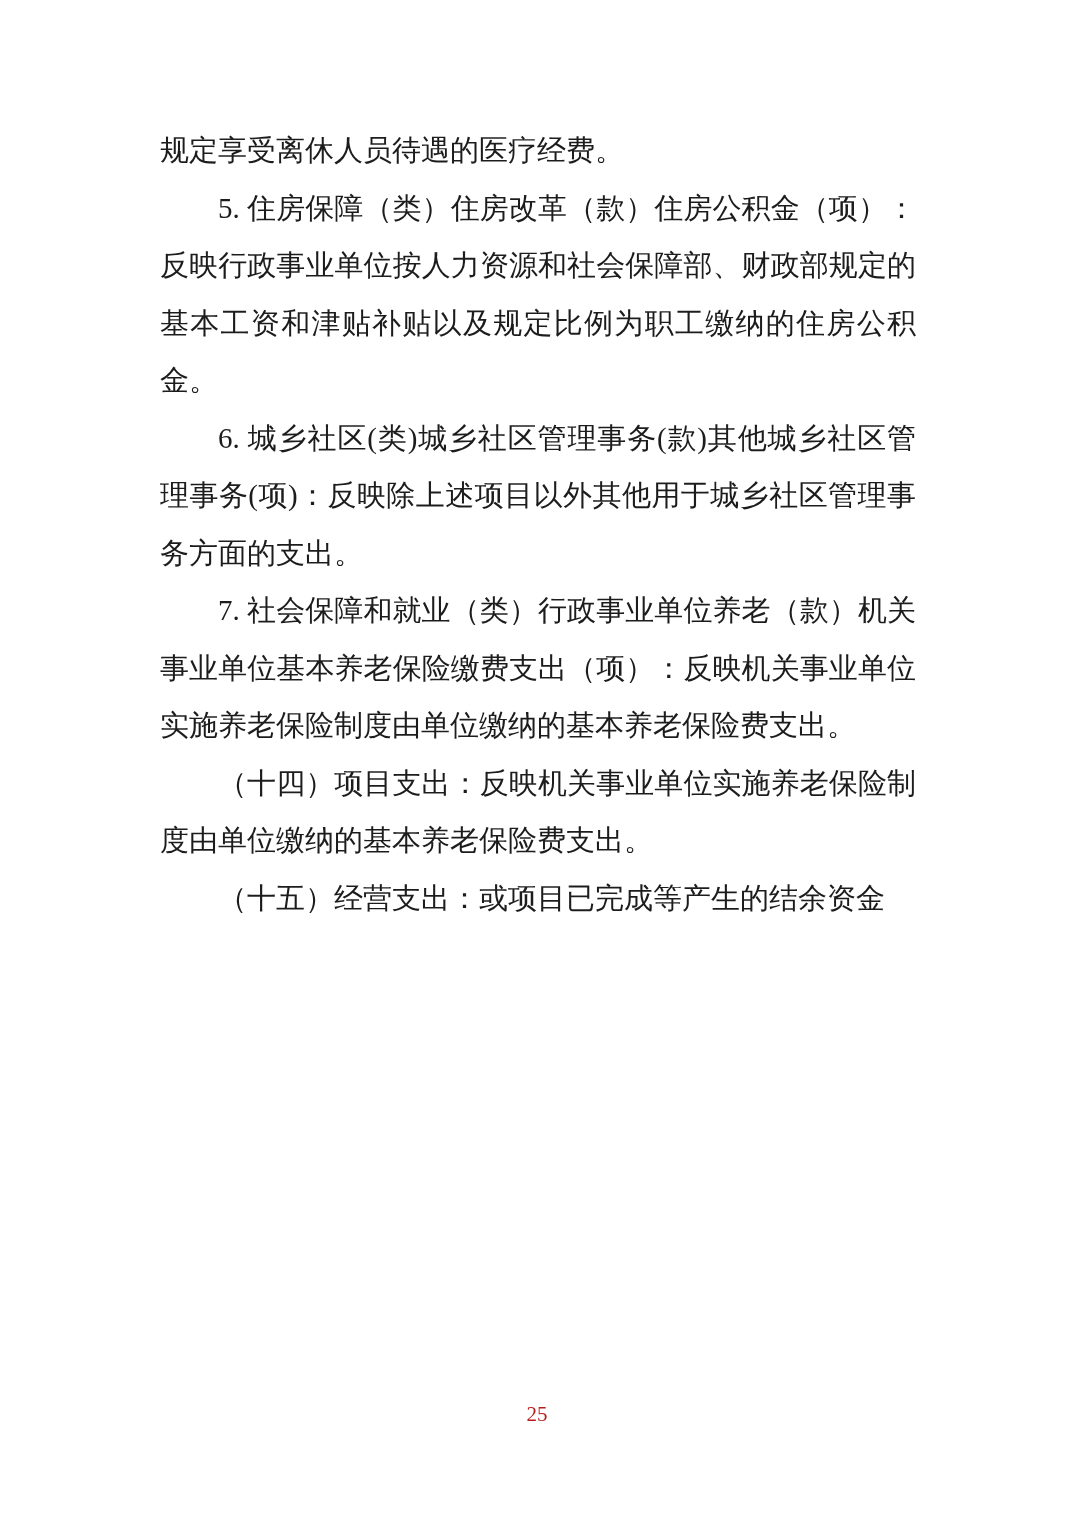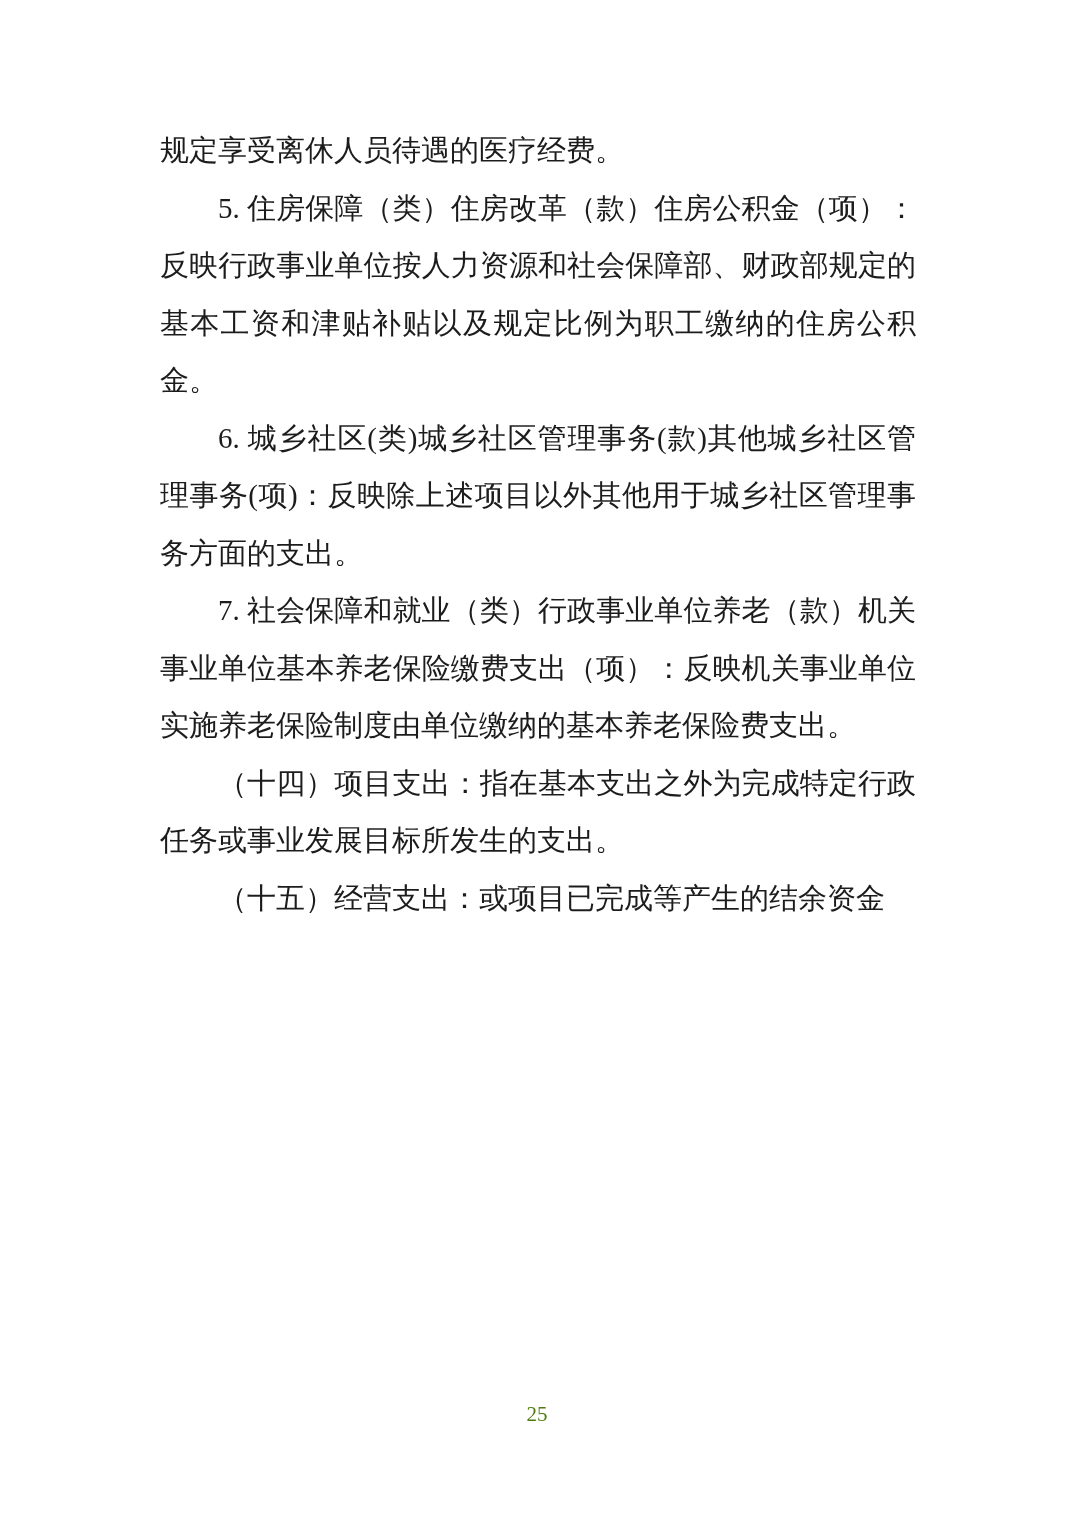--- a/index.html
+++ b/index.html
@@ -35,30 +35,30 @@
     text-indent: 0;
   }
   .page-number {
     position: absolute;
     left: 0;
     right: 0;
     top: 1400px;
     text-align: center;
     font-size: 21px;
     line-height: 28px;
-    color: #4d7c0f;
+    color: #b91c1c;
     font-family: "Liberation Serif", "DejaVu Serif", serif;
   }
 </style>
 </head>
 <body>
 
 <div class="page">
   <div class="doc-body">
       <p class="para no-indent">规定享受离休人员待遇的医疗经费。</p>
       <p class="para">5. 住房保障（类）住房改革（款）住房公积金（项）：反映行政事业单位按人力资源和社会保障部、财政部规定的基本工资和津贴补贴以及规定比例为职工缴纳的住房公积金。</p>
       <p class="para">6. 城乡社区(类)城乡社区管理事务(款)其他城乡社区管理事务(项)：反映除上述项目以外其他用于城乡社区管理事务方面的支出。</p>
       <p class="para">7. 社会保障和就业（类）行政事业单位养老（款）机关事业单位基本养老保险缴费支出（项）：反映机关事业单位实施养老保险制度由单位缴纳的基本养老保险费支出。</p>
-      <p class="para">（十四）项目支出：指在基本支出之外为完成特定行政任务或事业发展目标所发生的支出。</p>
+      <p class="para">（十四）项目支出：反映机关事业单位实施养老保险制度由单位缴纳的基本养老保险费支出。</p>
       <p class="para">（十五）经营支出：或项目已完成等产生的结余资金</p>
     </div>
   <div class="page-number">25</div>
 </div>
 
 </body></html>

